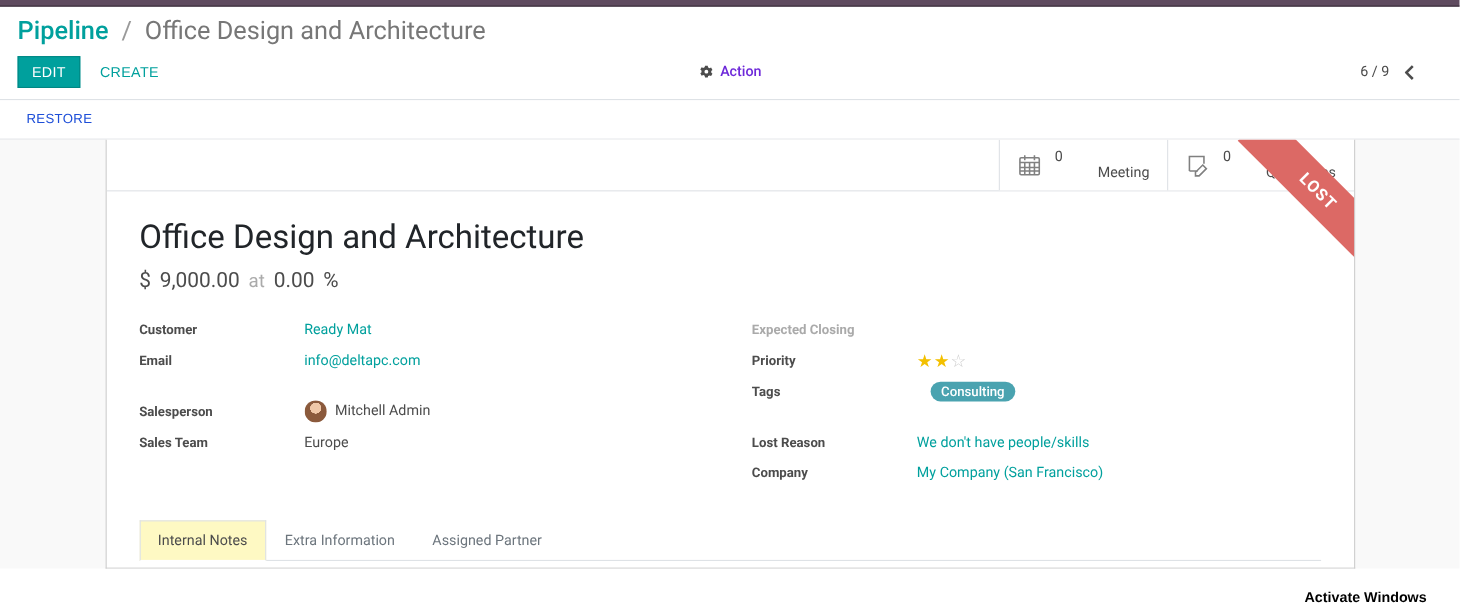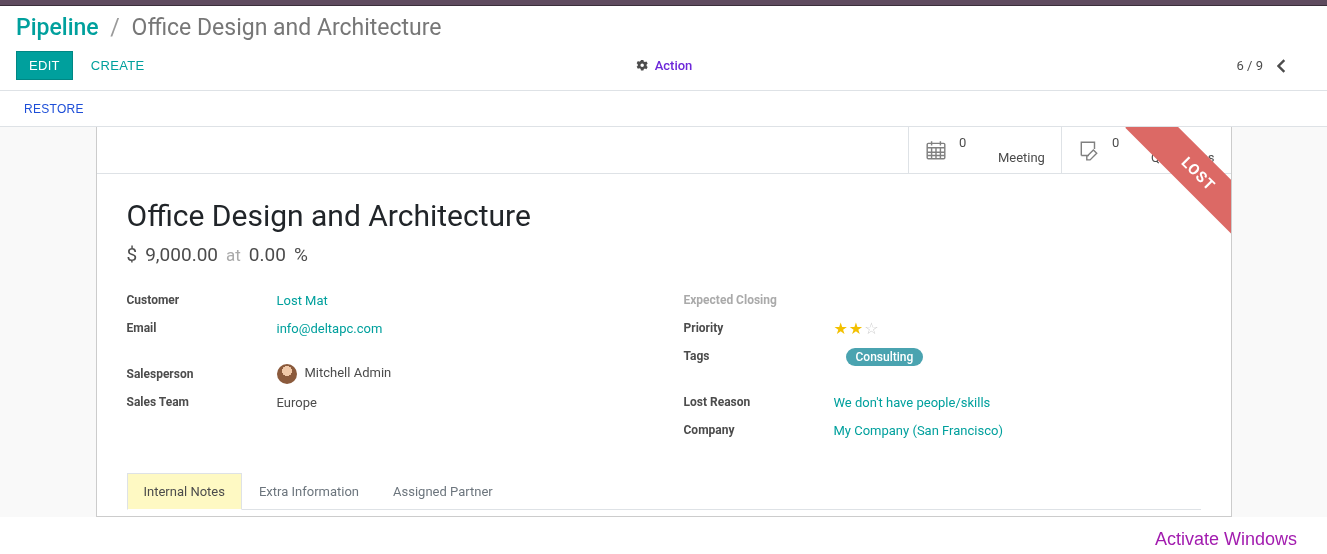--- a/index.html
+++ b/index.html
@@ -51,21 +51,21 @@
   .stars { color: #f3c000; font-size: 16px; letter-spacing:1px; }
   .star-empty { color: #ccc; }
   .tag { background: #4aa3b0; color: #fff; border-radius: 10px; padding: 2px 10px; font-size: 12px; font-weight:500;margin-left:12px; }
   
   .spacer { height: 18px; }
   
   .tabs { display: flex; margin-top: 24px; border-bottom: 1px solid #dee2e6; }
   .tab { padding: 10px 16px; border: 1px solid transparent; border-bottom: none; color: #6c757d; cursor: pointer; font-size: 13px; position:relative; top:1px; }
   .tab.active { border-color: #dee2e6; background: #fef9c3; color: #4c4c4c; border-bottom:1px solid #fff; }
   
-  .watermark { position: fixed; right: 30px; bottom: 4px; color: #a21caf; font-size: 18px; font-family: "Segoe UI Light", "Segoe UI", sans-serif; pointer-events:none; }
+  .watermark { position: fixed; right: 30px; bottom: 4px; color: #000000; font-size: 13px; font-family: "Segoe UI Light", "Segoe UI", sans-serif; pointer-events:none;font-weight:bold; }
   
   svg { display:block; }
 </style>
 </head>
 <body>
 
 <div class="top-bar"></div>
 
 <div class="breadcrumb-row">
   <a href="#">Pipeline</a>
@@ -141,21 +141,21 @@
         <span>9,000.00</span>
         <span class="at">at</span>
         <span>0.00</span>
         <span>%</span>
       </div>
 
       <div class="form-grid">
         <div class="col">
           <div class="field-row">
             <div class="field-label">Customer</div>
-            <div class="field-value"><a href="#">Lost Mat</a></div>
+            <div class="field-value"><a href="#">Ready Mat</a></div>
           </div>
           <div class="field-row">
             <div class="field-label">Email</div>
             <div class="field-value"><a href="#">info@deltapc.com</a></div>
           </div>
           <div class="spacer"></div>
           <div class="field-row">
             <div class="field-label">Salesperson</div>
             <div class="field-value">
               <span class="avatar"></span><span>Mitchell Admin</span>

